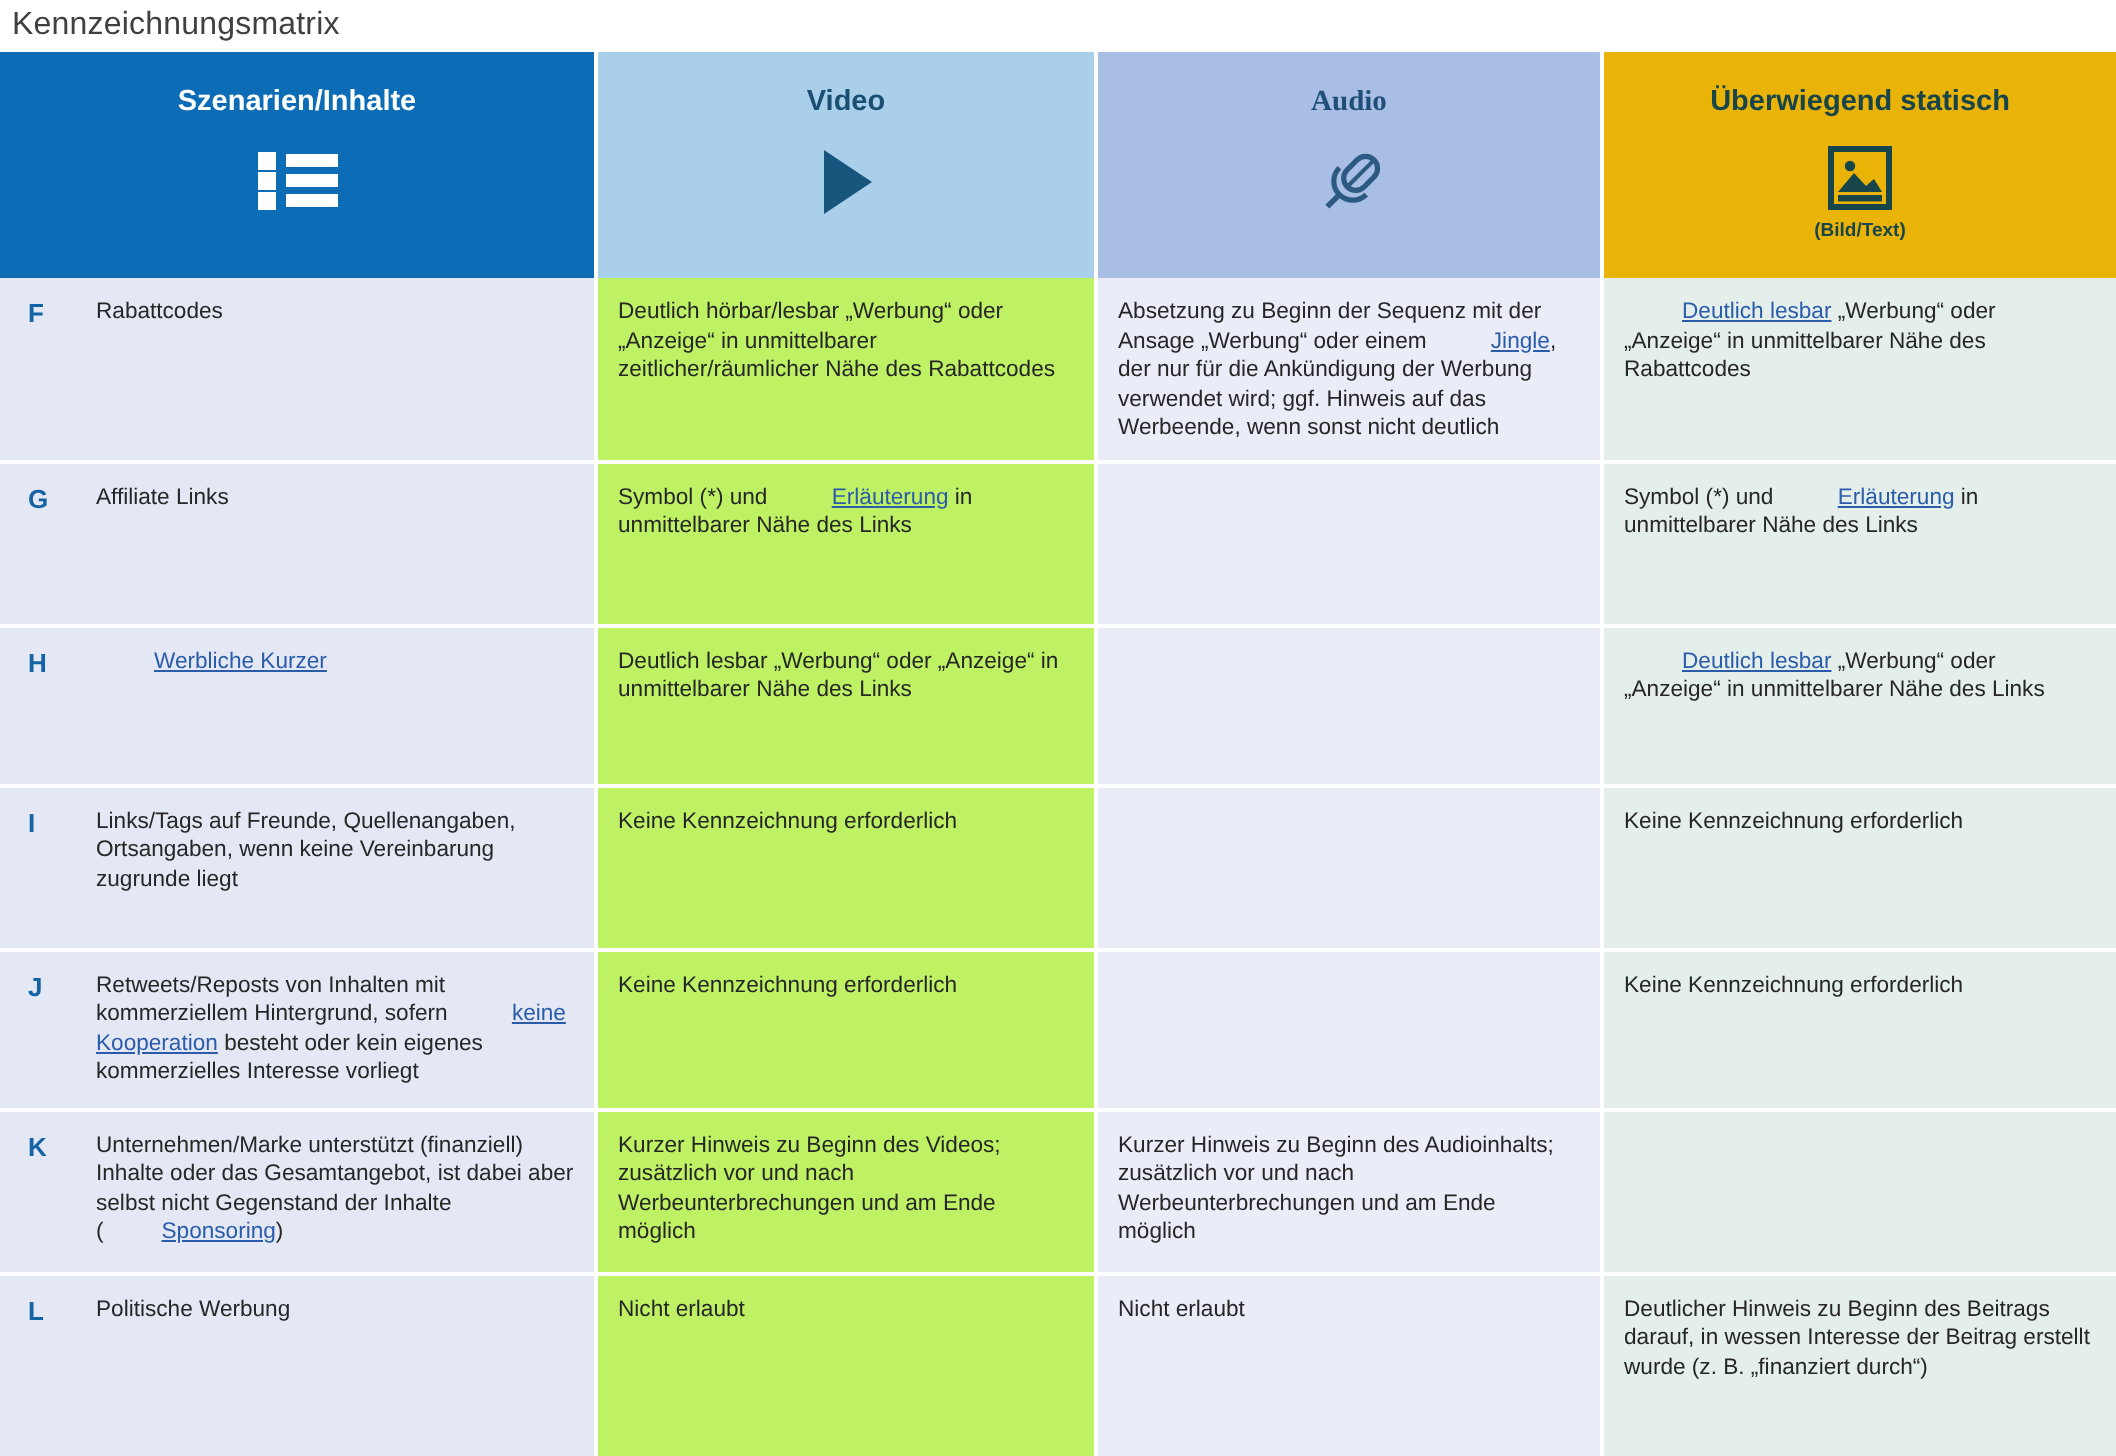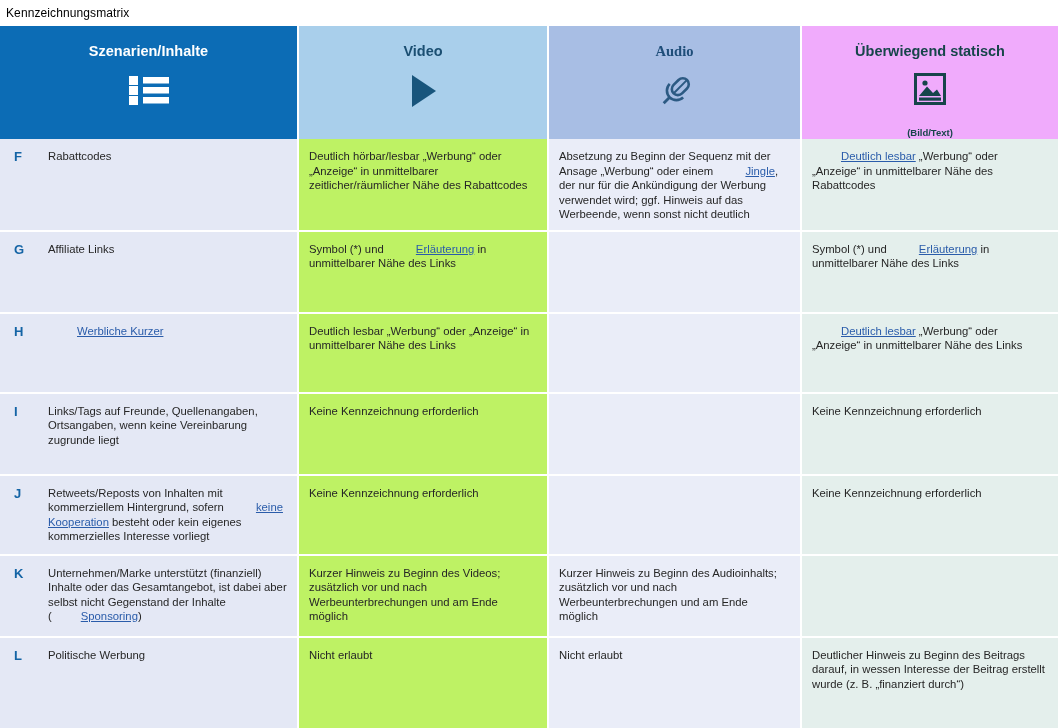--- a/index.html
+++ b/index.html
@@ -19,22 +19,22 @@
     width: 1058px;
     height: 728px;
     background: #ffffff;
   }
 
   
   .doc-title {
     position: absolute;
     left: 6px;
     top: 5px;
-    font-size: 12px;
-    color: #000000;
+    font-size: 16px;
+    color: #404040;
     letter-spacing: 0.1px;
     line-height: 16px;
     white-space: nowrap;
   }
 
   
   .matrix {
     position: absolute;
     left: 0;
     top: 26px;
@@ -55,21 +55,21 @@
     vertical-align: top;
     text-align: center;
     padding: 0;
     border-right: 2px solid #ffffff;
   }
   .hdr:last-child { border-right: none; }
 
   .hdr-scen  { background: #0c6cb5; }
   .hdr-video { background: #a9cfeb; }
   .hdr-audio { background: #a8bee4; font-family: Liberation Serif, serif; }
-  .hdr-stat  { background: #f0abfc; }
+  .hdr-stat  { background: #eab308; }
 
   .hdr-inner {
     display: flex;
     flex-direction: column;
     align-items: center;
     justify-content: flex-start;
     height: 113px;
     box-sizing: border-box;
     padding-top: 17px;
   }
@@ -81,21 +81,21 @@
   .hdr-scen .hdr-label  { color: #ffffff; }
   .hdr-video .hdr-label { color: #1b4f72; }
   .hdr-audio .hdr-label { color: #1f4e79; }
   .hdr-stat  .hdr-label { color: #17454a; }
 
   .hdr-icon {
     margin-top: 13px;
     line-height: 0;
   }
   .hdr-sub {
-    margin-top: 22px;
+    margin-top: 5px;
     font-size: 9.5px;
     color: #17454a;
     line-height: 11px;
   }
 
   
   td.cell {
     vertical-align: top;
     padding: 0;
     border-right: 2px solid #ffffff;

